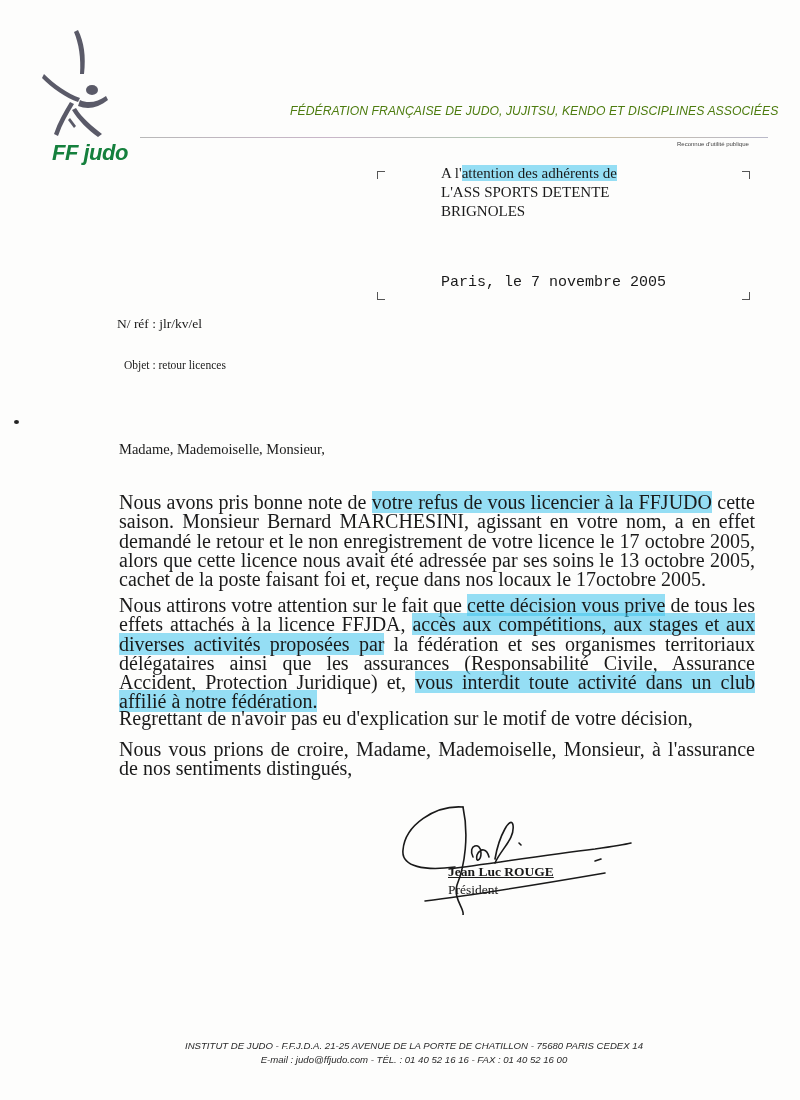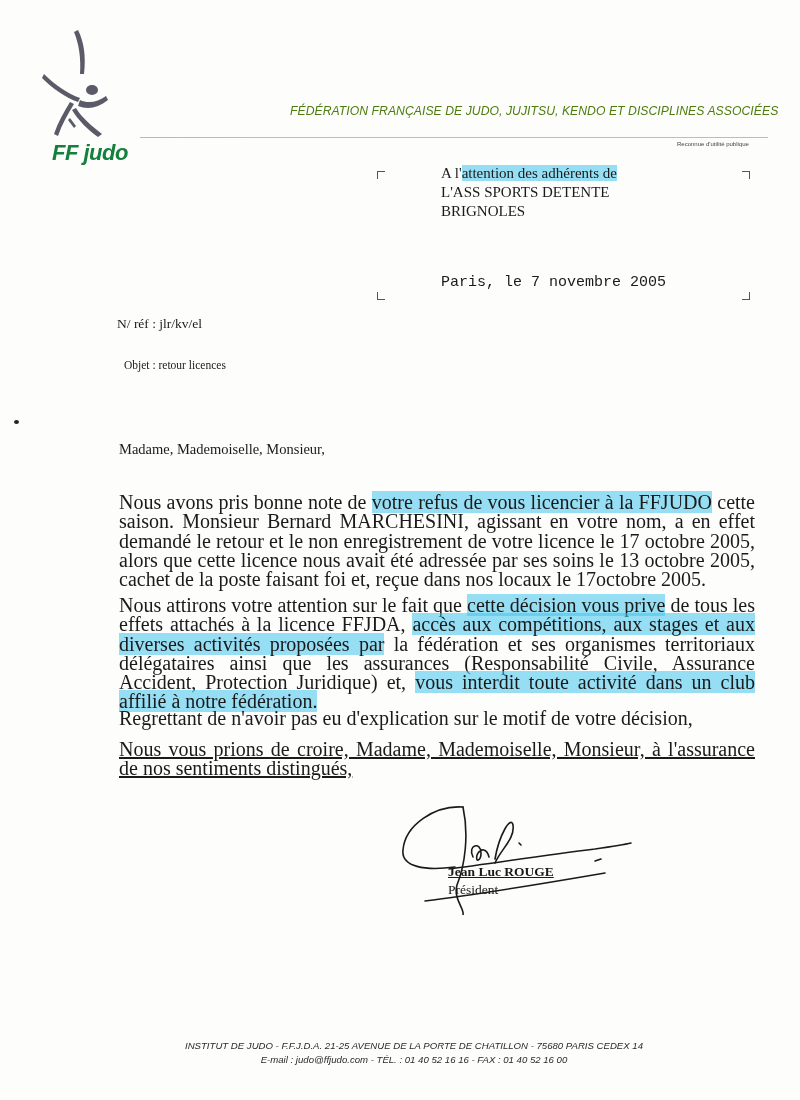--- a/index.html
+++ b/index.html
@@ -35,21 +35,21 @@
     .ref { left: 117px; top: 316px; font-size: 13.5px; }
     .obj { left: 124px; top: 333px; font-size: 11.5px; margin-top: 26px; }
     .speck { left: 14px; top: 420px; width: 5px; height: 4px; background: #222; border-radius: 50%; }
     .salutation { left: 119px; top: 441px; font-size: 14.5px; }
     .para {
       left: 119px; width: 636px; font-size: 20px; line-height: 19.3px; text-align: justify;
     }
     .p1 { top: 493px; }
     .p2 { top: 596px; }
     .p3 { top: 709px; }
-    .p4 { top: 740px; text-decoration: underline; }
+    .p4 { top: 740px; }
     .sig-svg { left: 395px; top: 805px; }
     .signer {
       left: 448px; top: 864px; font-size: 13.5px; font-weight: bold; text-decoration: underline;
     }
     .signer-title { left: 448px; top: 882px; font-size: 13.5px; }
     .footer {
       left: 0; width: 800px; font-family: "Liberation Sans", sans-serif; font-style: italic;
       font-size: 9.6px; color: #2a2a2a; text-align: center;
     }
     .f1 { top: 1040px; left: 14px; }

